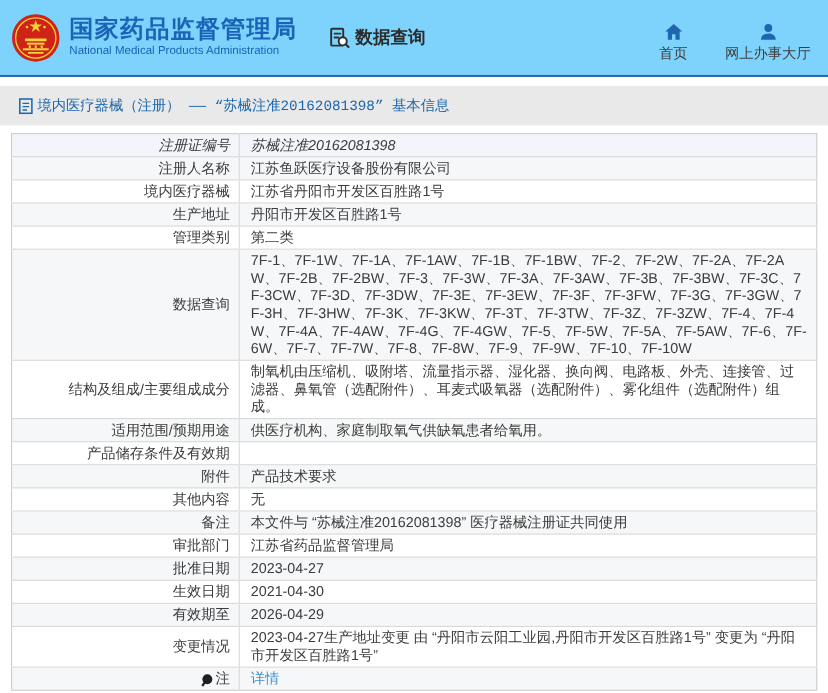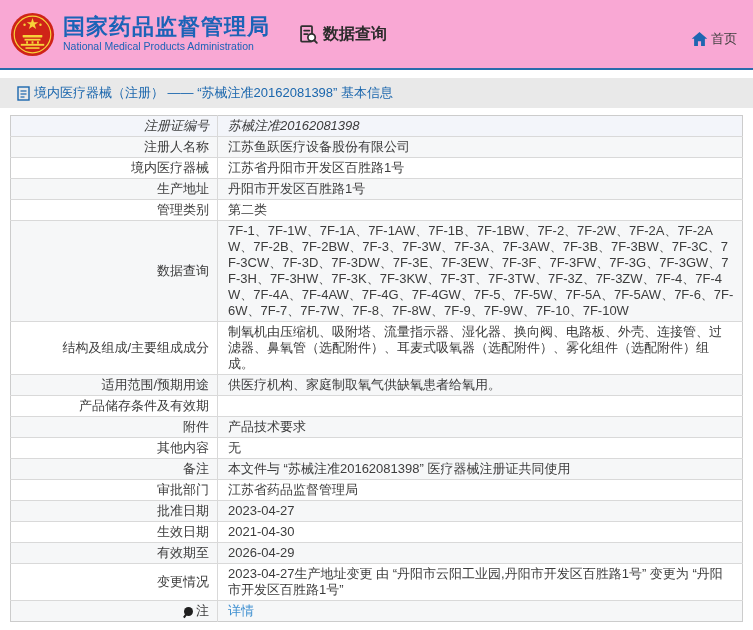--- a/index.html
+++ b/index.html
@@ -8,21 +8,21 @@
     overflow: hidden;
     background: #ffffff;
     font-family: "Liberation Sans", "DejaVu Sans", sans-serif;
     -webkit-font-smoothing: antialiased;
   }
   
   .header {
     height: 68px;
     display: flex;
     align-items: center;
-    background: #f9a8d4;
+    background: #7dd3fc;
   }
   .logo {
     display: flex;
     align-items: center;
     margin-left: 10px;
     cursor: pointer;
   }
   .emblem { width: 45px; height: 45px; flex: 0 0 auto; }
   .logo-text { margin-left: 8px; }
   .logo-title {
@@ -53,40 +53,42 @@
   .nav {
     margin-left: auto;
     margin-right: 16px;
     display: flex;
     align-items: center;
     gap: 34px;
     padding-top: 10px;
   }
   .nav-item {
     display: flex;
+    flex-direction: column;
     align-items: center;
     gap: 3px;
     cursor: pointer;
   }
   .nav-item .nav-label {
     font-size: 13px;
     color: #3f3f3f;
     white-space: nowrap;
   }
   .header-rule {
     height: 2px;
     background: var(--header_rule_blue, #2a6cab);
   }
   
   .breadcrumb-bar {
     margin-top: 8px;
-    height: 30px;
+    height: 36px;
     background: var(--breadcrumb_bg, #e9e9e9);
     display: flex;
     align-items: center;
+    font-family: Liberation Mono, monospace;
   }
   .breadcrumb {
     display: flex;
     align-items: center;
     margin-left: 17px;
     color: var(--accent_blue, #1a66ad);
     font-size: 13px;
     font-weight: 500;
   }
   .breadcrumb .crumb-text { margin-left: 4px; }
@@ -183,20 +185,27 @@
     <span class="label">数据查询</span>
   </div>
 
   <div class="nav">
     <div class="nav-item">
       <svg width="17" height="16" viewBox="0 0 24 22">
         <path d="M12 1l11 9.5h-3.4V21h-5.4v-7h-4.4v7H4.4V10.5H1z" fill="#1f66b1"></path>
       </svg>
       <span class="nav-label">首页</span>
     </div>
+    <div class="nav-item">
+      <svg width="17" height="16" viewBox="0 0 24 22">
+        <circle cx="12" cy="6" r="5" fill="#1f66b1"></circle>
+        <path d="M2.5 21c0-5.5 4.5-8 9.5-8s9.5 2.5 9.5 8z" fill="#1f66b1"></path>
+      </svg>
+      <span class="nav-label">网上办事大厅</span>
+    </div>
   </div>
 </div>
 
 <div class="header-rule"></div>
 
 <div class="breadcrumb-bar">
   <div class="breadcrumb">
     <svg width="13" height="15" viewBox="0 0 13 15">
       <rect x="1" y="1" width="11" height="13" fill="none" stroke="#1a66ad" stroke-width="1.4"></rect>
       <line x1="3.5" y1="5" x2="9.5" y2="5" stroke="#1a66ad" stroke-width="1.2"></line>

